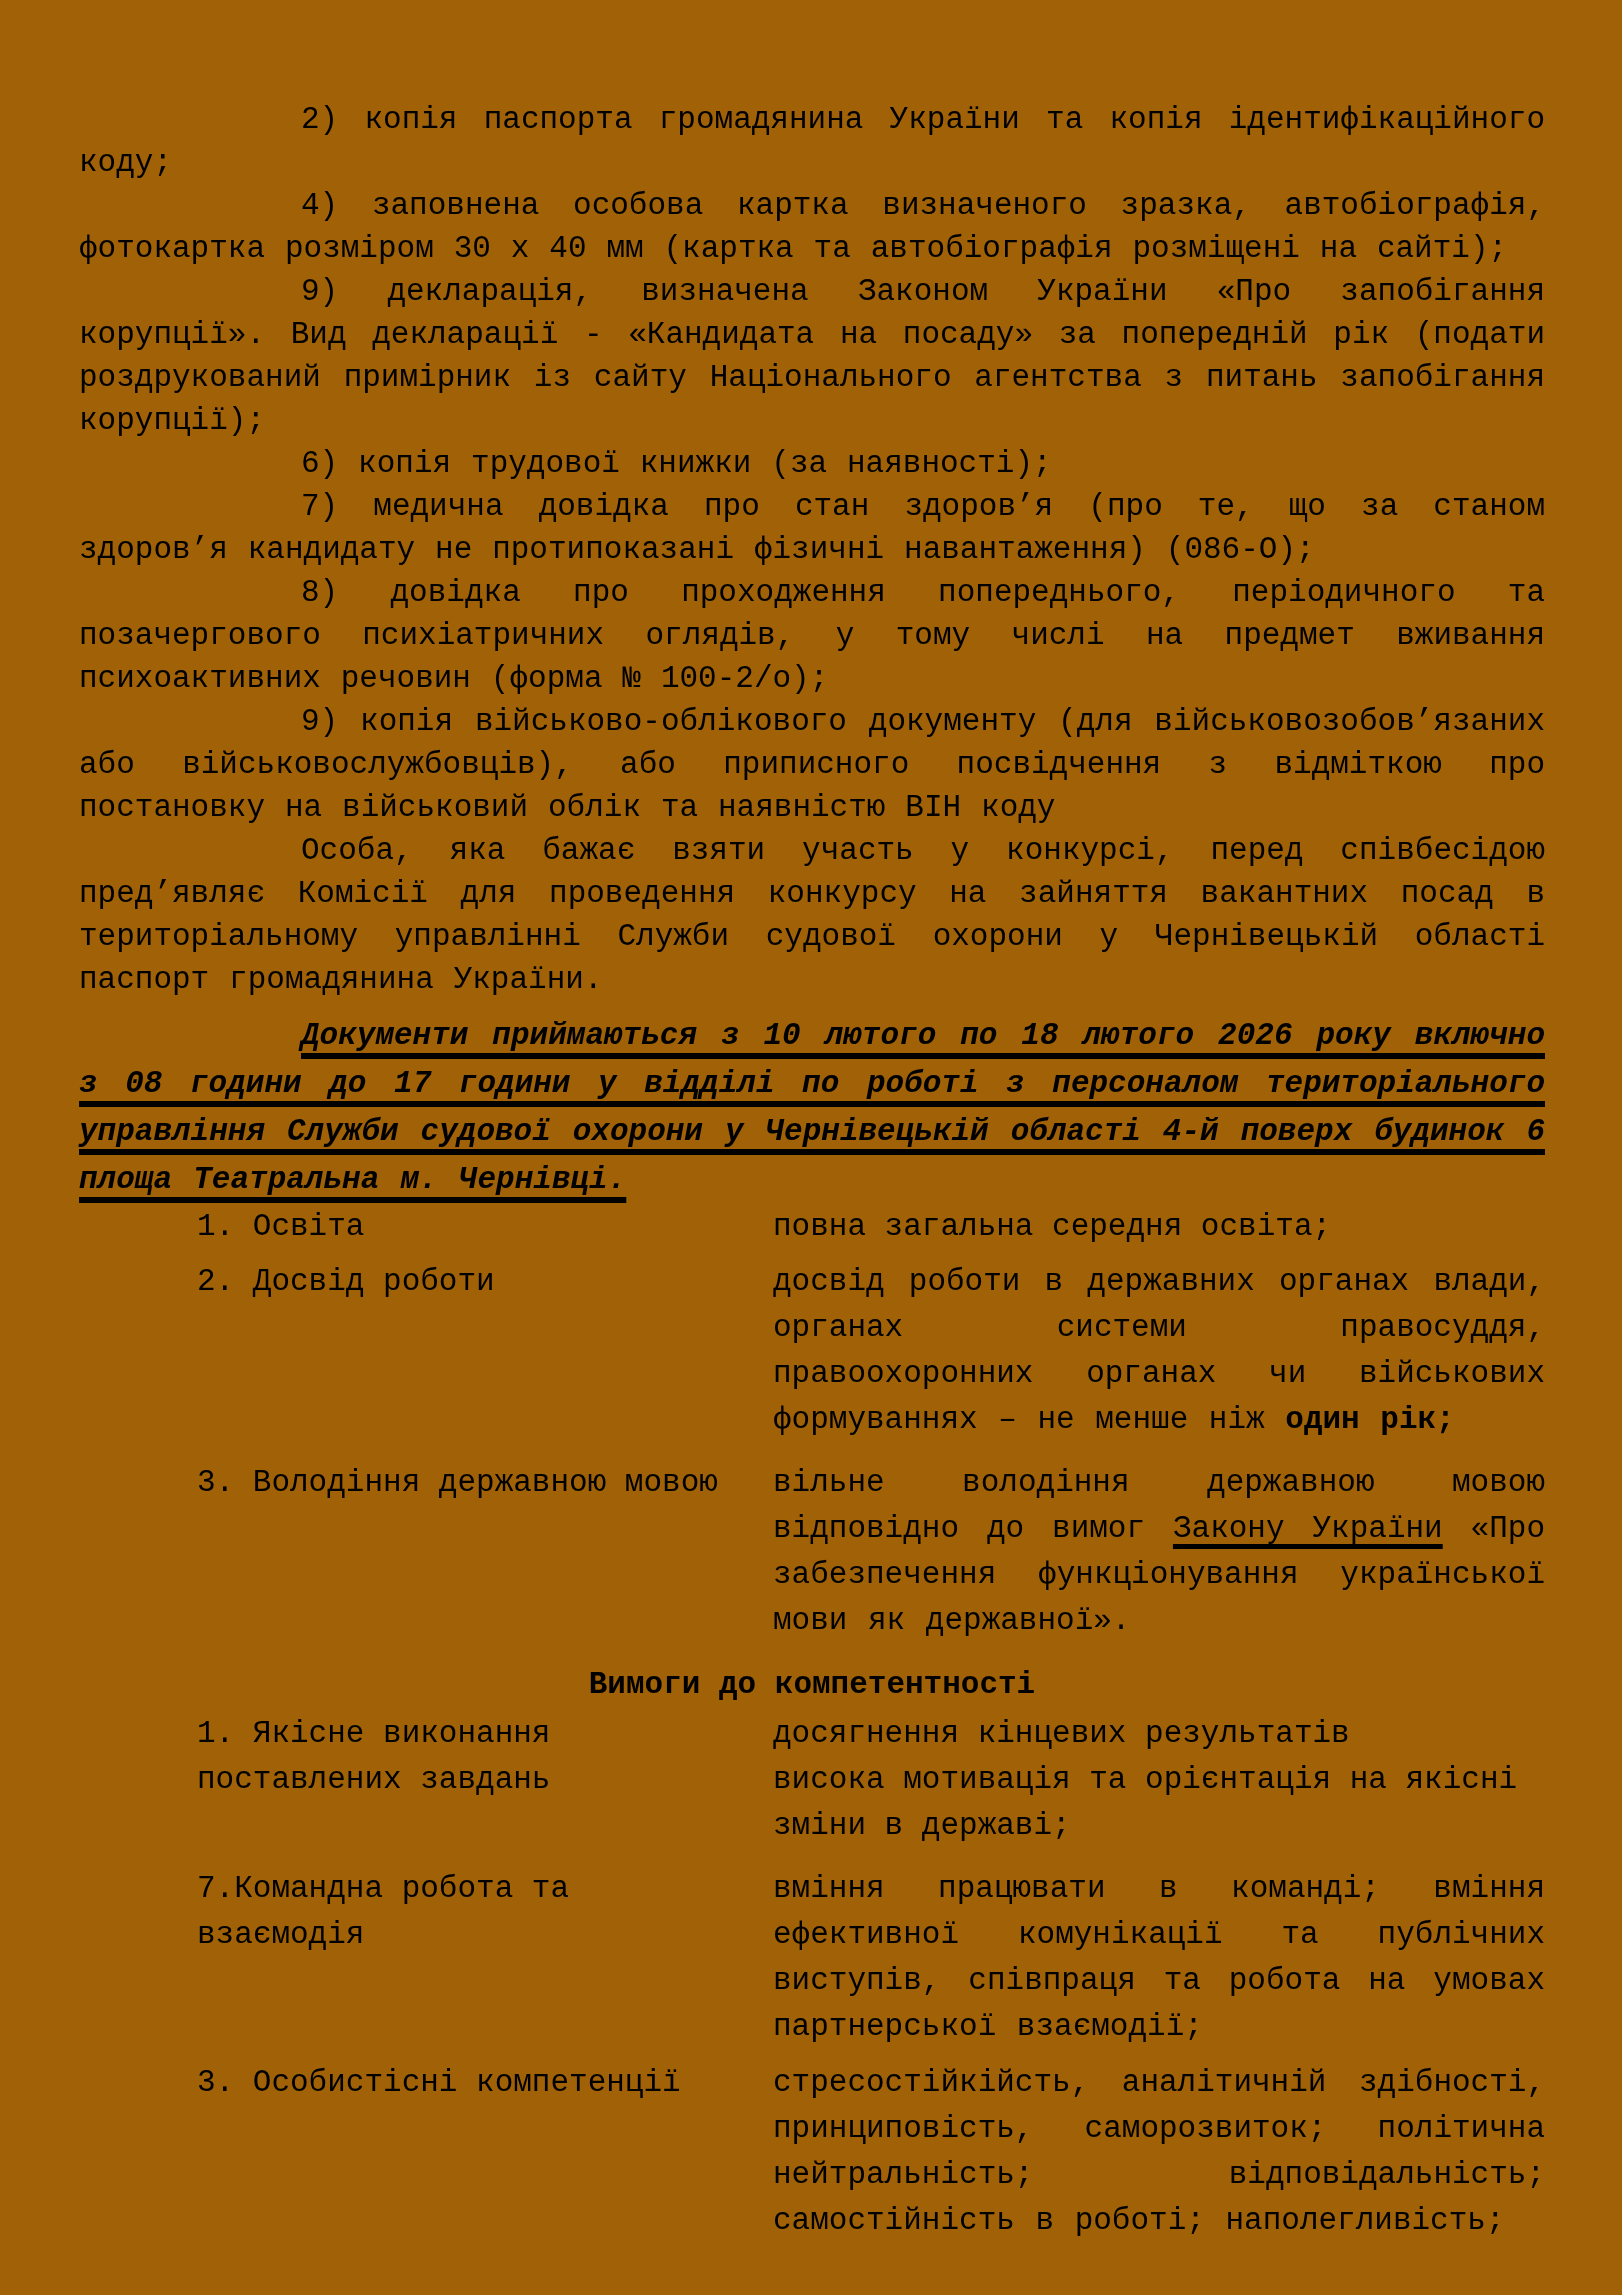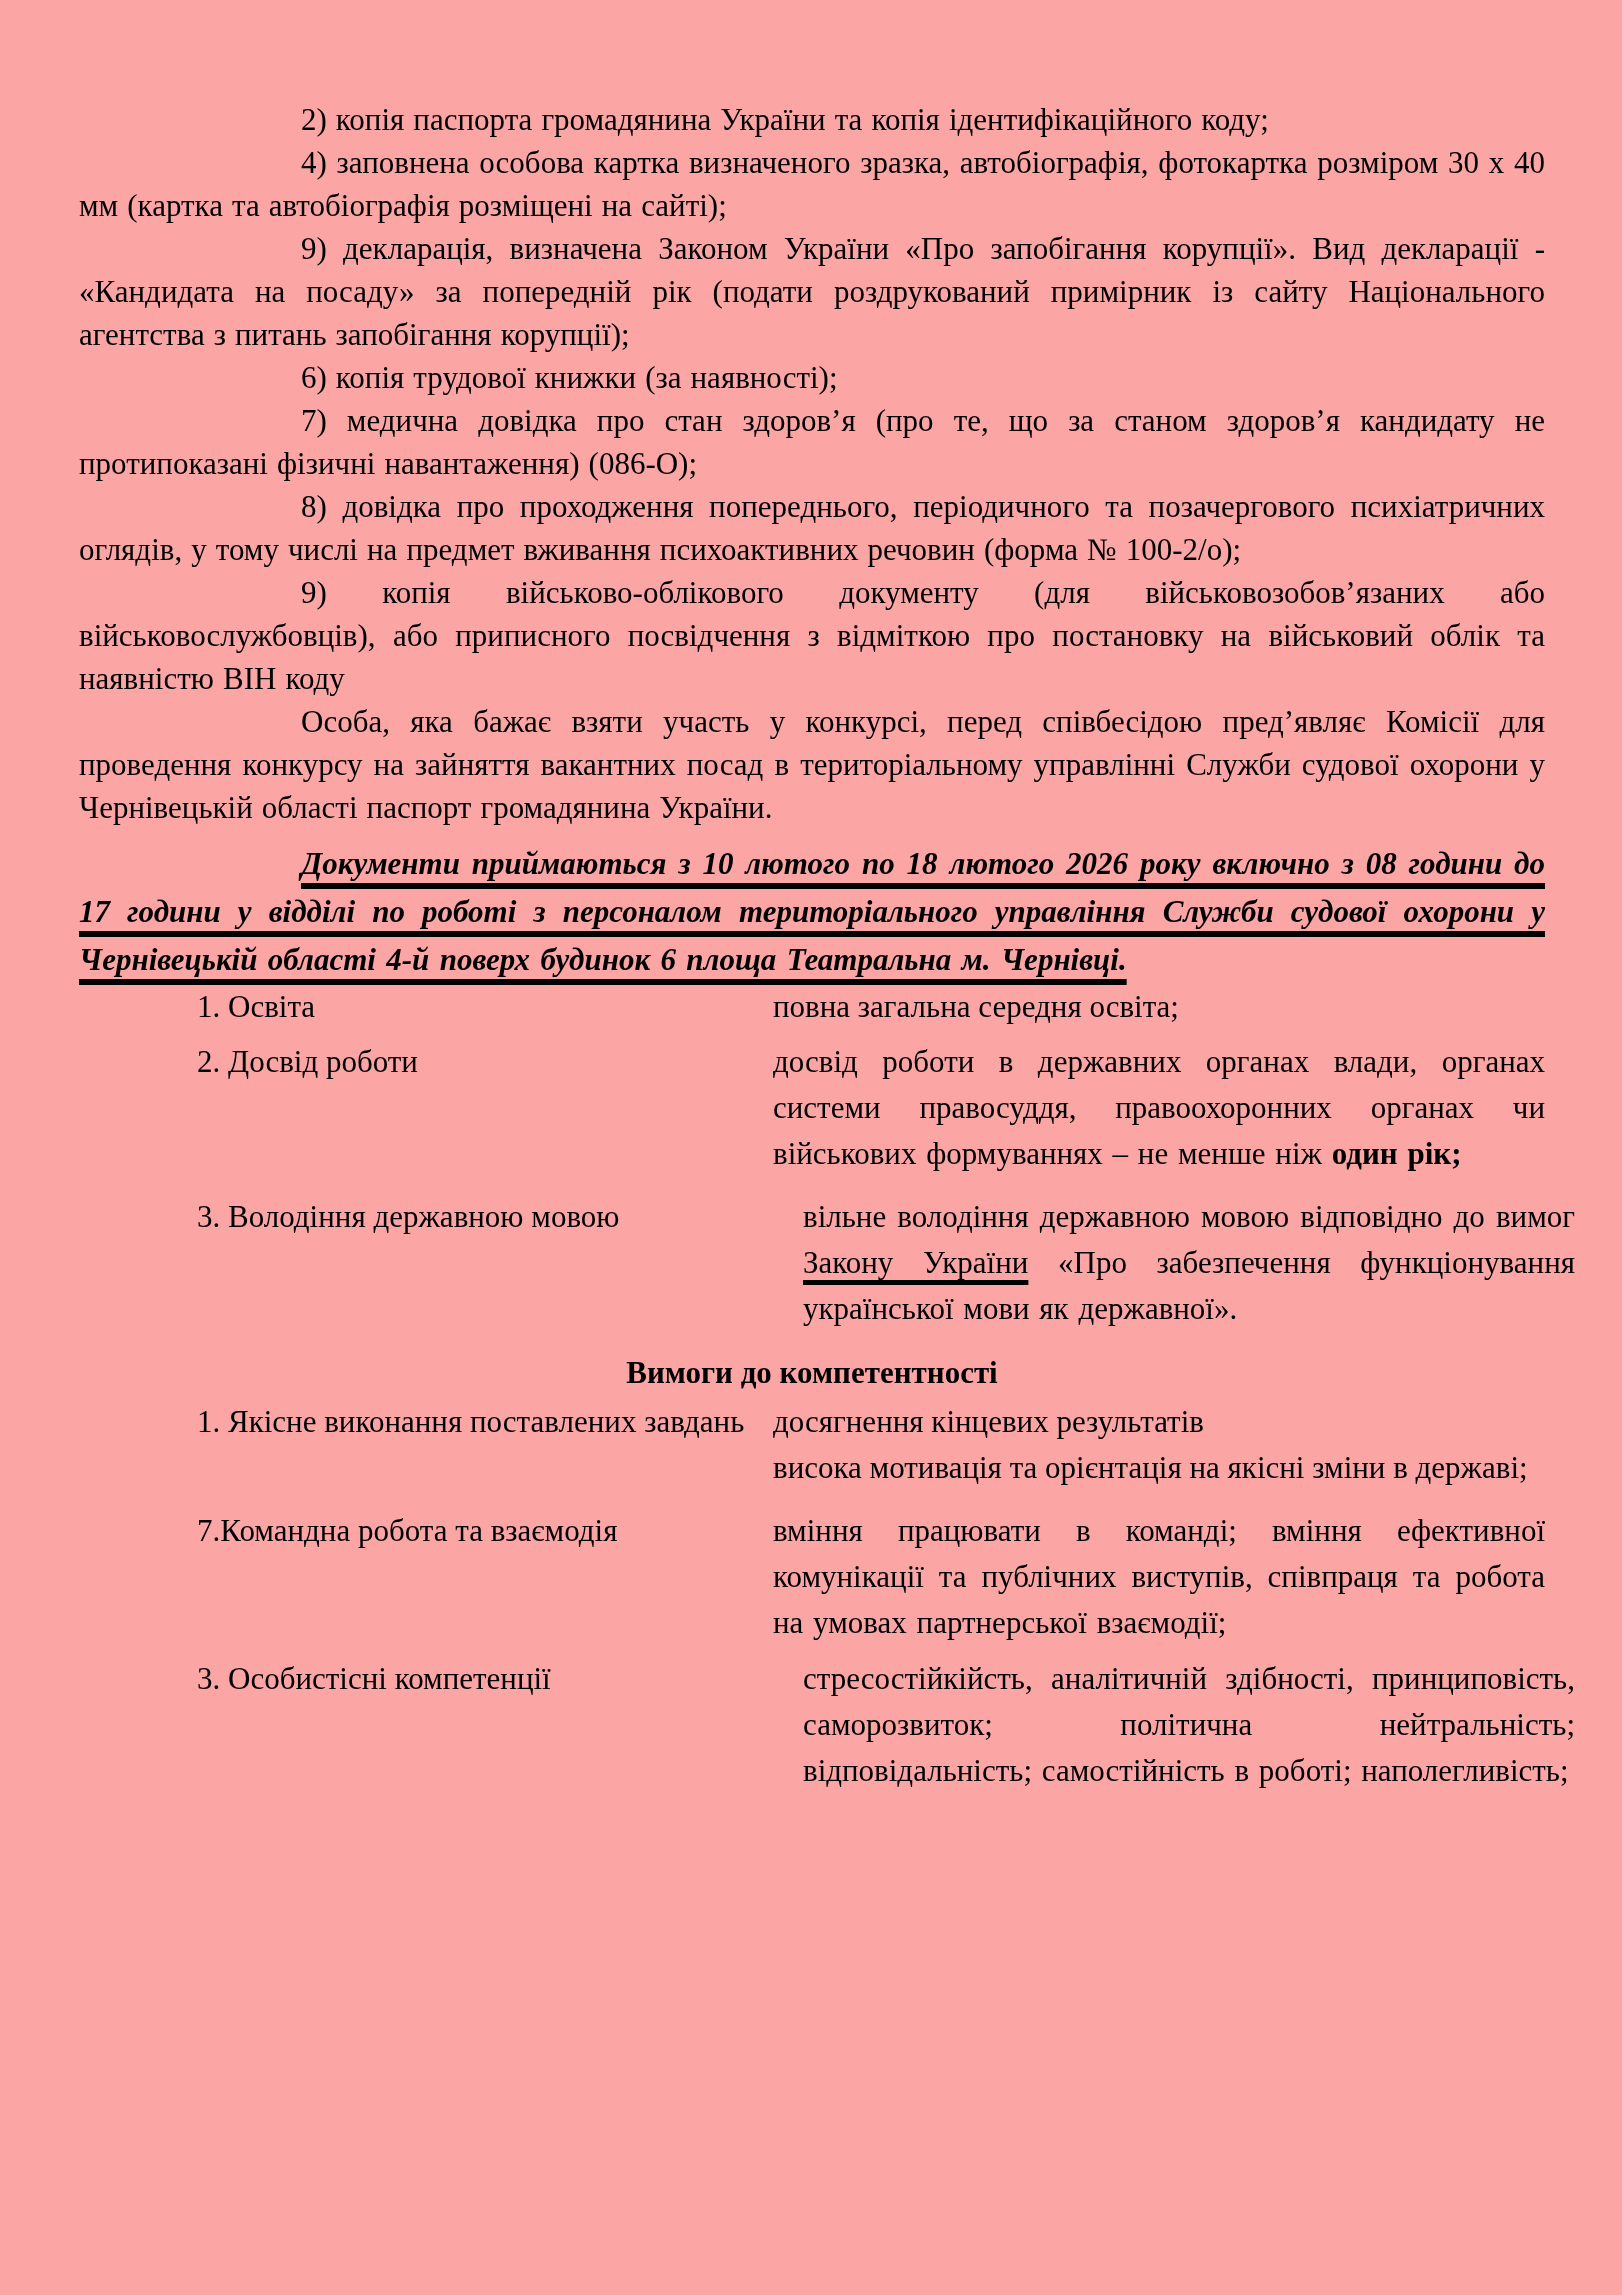--- a/index.html
+++ b/index.html
@@ -4,23 +4,23 @@
 <style>
   html, body {
     margin: 0;
     padding: 0;
     background: #ffffff;
   }
   .page {
     position: relative;
     width: 1623px;
     height: 2295px;
-    background: #fca5a5;
+    background: #a16207;
     color: #000000;
-    font-family: Liberation Serif, serif;
+    font-family: Liberation Mono, monospace;
     font-size: 31px;
     overflow: hidden;
   }
   .content {
     position: absolute;
     left: 79px;
     top: 98px;
     width: 1466px;
   }
   .body-p {
@@ -54,21 +54,21 @@
   .req-table {
     width: 1466px;
   }
   .req-row {
     display: grid;
     grid-template-columns: 576px 772px;
     margin: 0 0 17px 118px;
     line-height: 46px;
   }
   .req-row.tight { margin-bottom: 9.2px; }
-  .req-row.last  { margin-bottom: 0; gap: 30px; }
+  .req-row.last  { margin-bottom: 0; }
   .req-label {
     padding-right: 26px;
     text-align: left;
   }
   .req-value {
     text-align: justify;
     word-spacing: 2px;
   }
   .req-value.plain {
     text-align: left;

